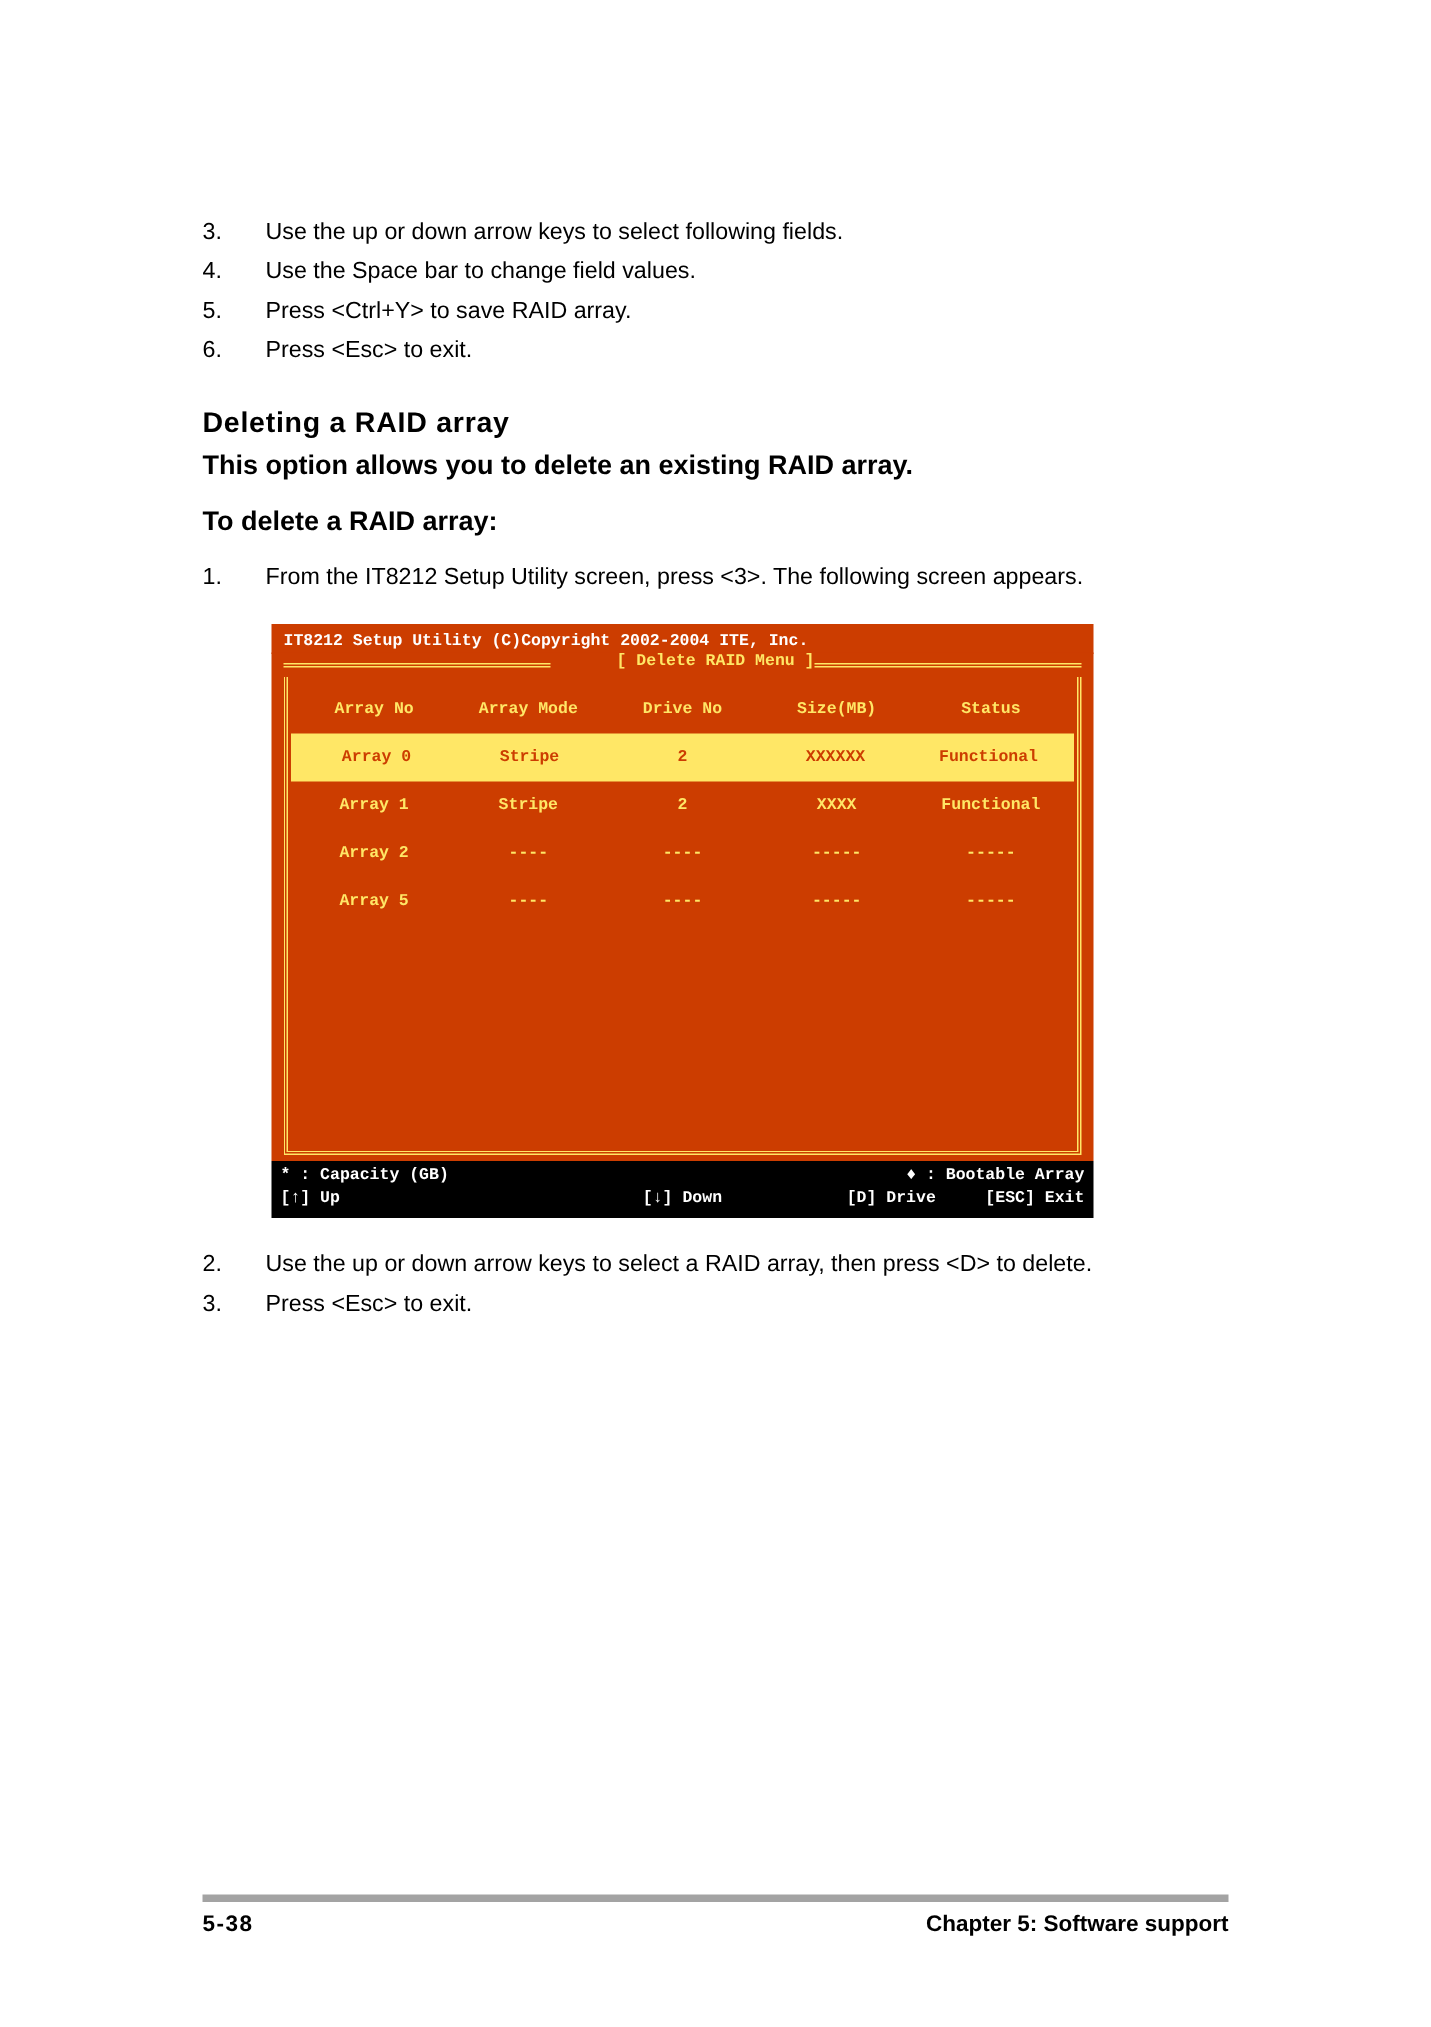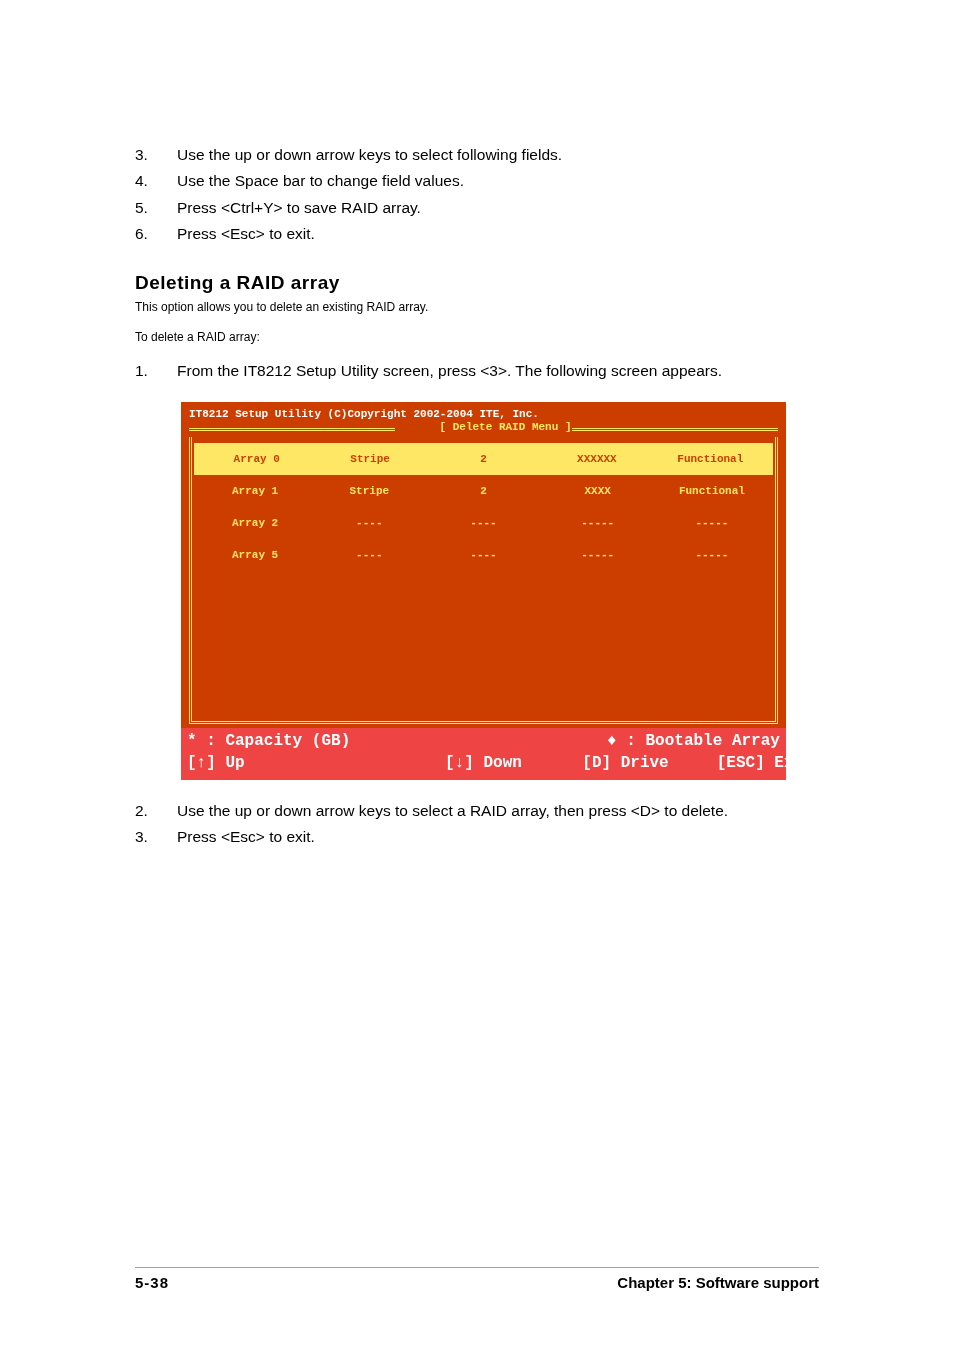--- a/index.html
+++ b/index.html
@@ -17,23 +17,23 @@
     .step { display: flex; margin: 4px 0; font-size: 15.5px; line-height: 1.45; }
     .step .num { width: 42px; flex: 0 0 42px; }
     .step .txt { flex: 1; }
     .heading {
       font-family: Arial, Helvetica, sans-serif;
       font-weight: 700;
       font-size: 19px;
       letter-spacing: 0.5px;
       margin: 26px 0 6px 0;
     }
-    .para { font-size: 12px; margin: 6px 0 16px 0; }
+    .para { font-size: 18px; margin: 6px 0 16px 0; font-weight: bold; }
     .bios-wrap {
-      width: 605px;
+      width: 548px;
       margin: 20px 0 20px 46px;
       font-family: "Courier New", monospace;
       font-size: 11px;
       font-weight: bold;
     }
     .bios-header {
       background: #cc3d00;
       color: #fff;
       padding: 6px 8px 2px 8px;
     }
@@ -65,37 +65,37 @@
     .inner-box-top .line { border-top: 3px double #ffe766; flex:1; height:0; }
     .row {
       display: flex;
       padding: 10px 6px;
       text-align: center;
     }
     .row > div { flex: 1; }
     .row.hd { color: #ffe766; }
     .row.hl { background: #ffe766; color: #cc3d00; margin: 0 2px; align-items: flex-end; }
     .bios-footer {
-      background: #ef4444;
+      background: #000000;
       color: #fff;
       padding: 3px 6px 5px 6px;
       display: flex;
       flex-wrap: wrap;
-      font-size: 16px;
+      font-size: 11px;
       line-height: 1.35;
     }
     .bios-footer > div { width: 33.33%; white-space: nowrap; }
     .bios-footer .r { text-align: right; }
     .bios-footer .c { text-align: center; }
     .page-footer {
       position: absolute;
       bottom: 60px;
       left: 135px;
       right: 135px;
-      border-top: 1px solid #a3a3a3;
+      border-top: 5px solid #a3a3a3;
       padding-top: 6px;
       display: flex;
       justify-content: space-between;
       font-size: 15px;
     }
     .page-footer .pg { font-weight: 700; letter-spacing: 1px; }
     .page-footer .ch { font-weight: 700; text-align: center; }
   </style>
 </head>
 <body>
@@ -132,20 +132,27 @@
 
 <div class="bios-wrap">
   <div class="bios-header">IT8212 Setup Utility (C)Copyright 2002-2004 ITE, Inc.</div>
   <div class="bios-main">
     <div class="inner-box-top">
       <div class="line"></div>
       <div class="bios-title-line">[ Delete RAID Menu ]</div>
       <div class="line"></div>
     </div>
     <div class="inner-box">
+      <div class="row hd">
+        <div>Array No</div>
+        <div>Array Mode</div>
+        <div>Drive No</div>
+        <div>Size(MB)</div>
+        <div>Status</div>
+      </div>
       <div class="row hl">
         <div>Array 0</div>
         <div>Stripe</div>
         <div>2</div>
         <div>XXXXXX</div>
         <div>Functional</div>
       </div>
       <div class="row">
         <div>Array 1</div>
         <div>Stripe</div>

